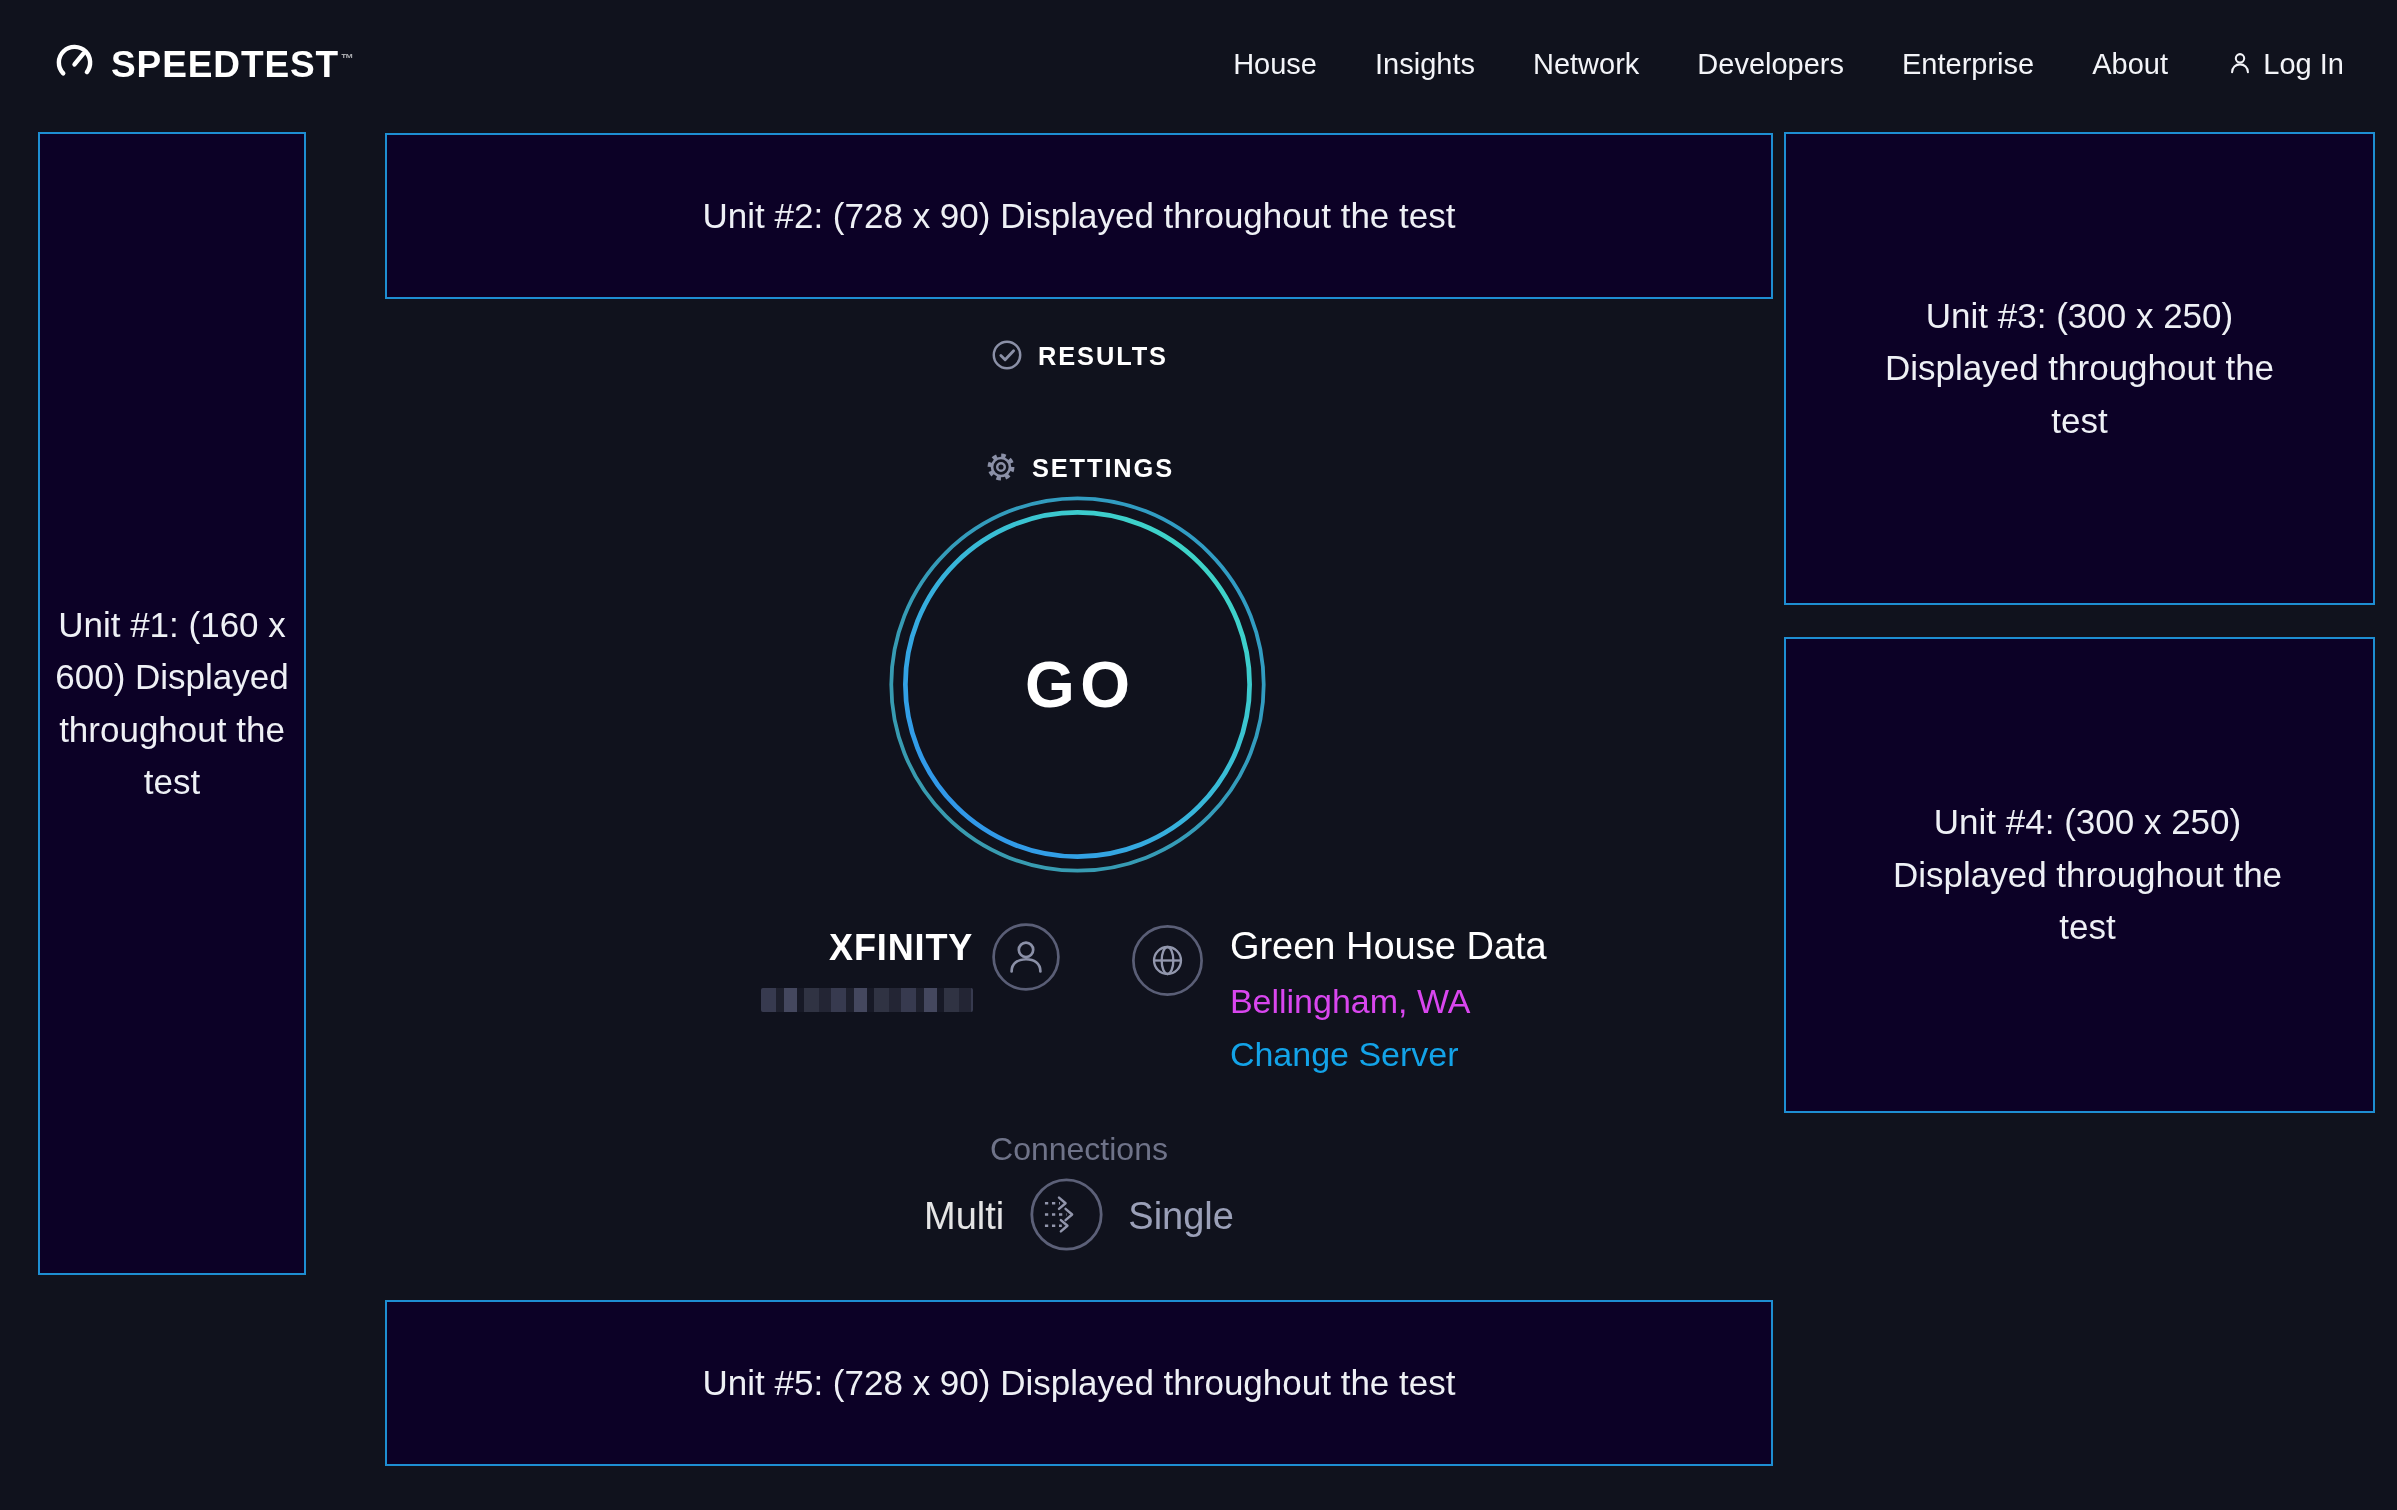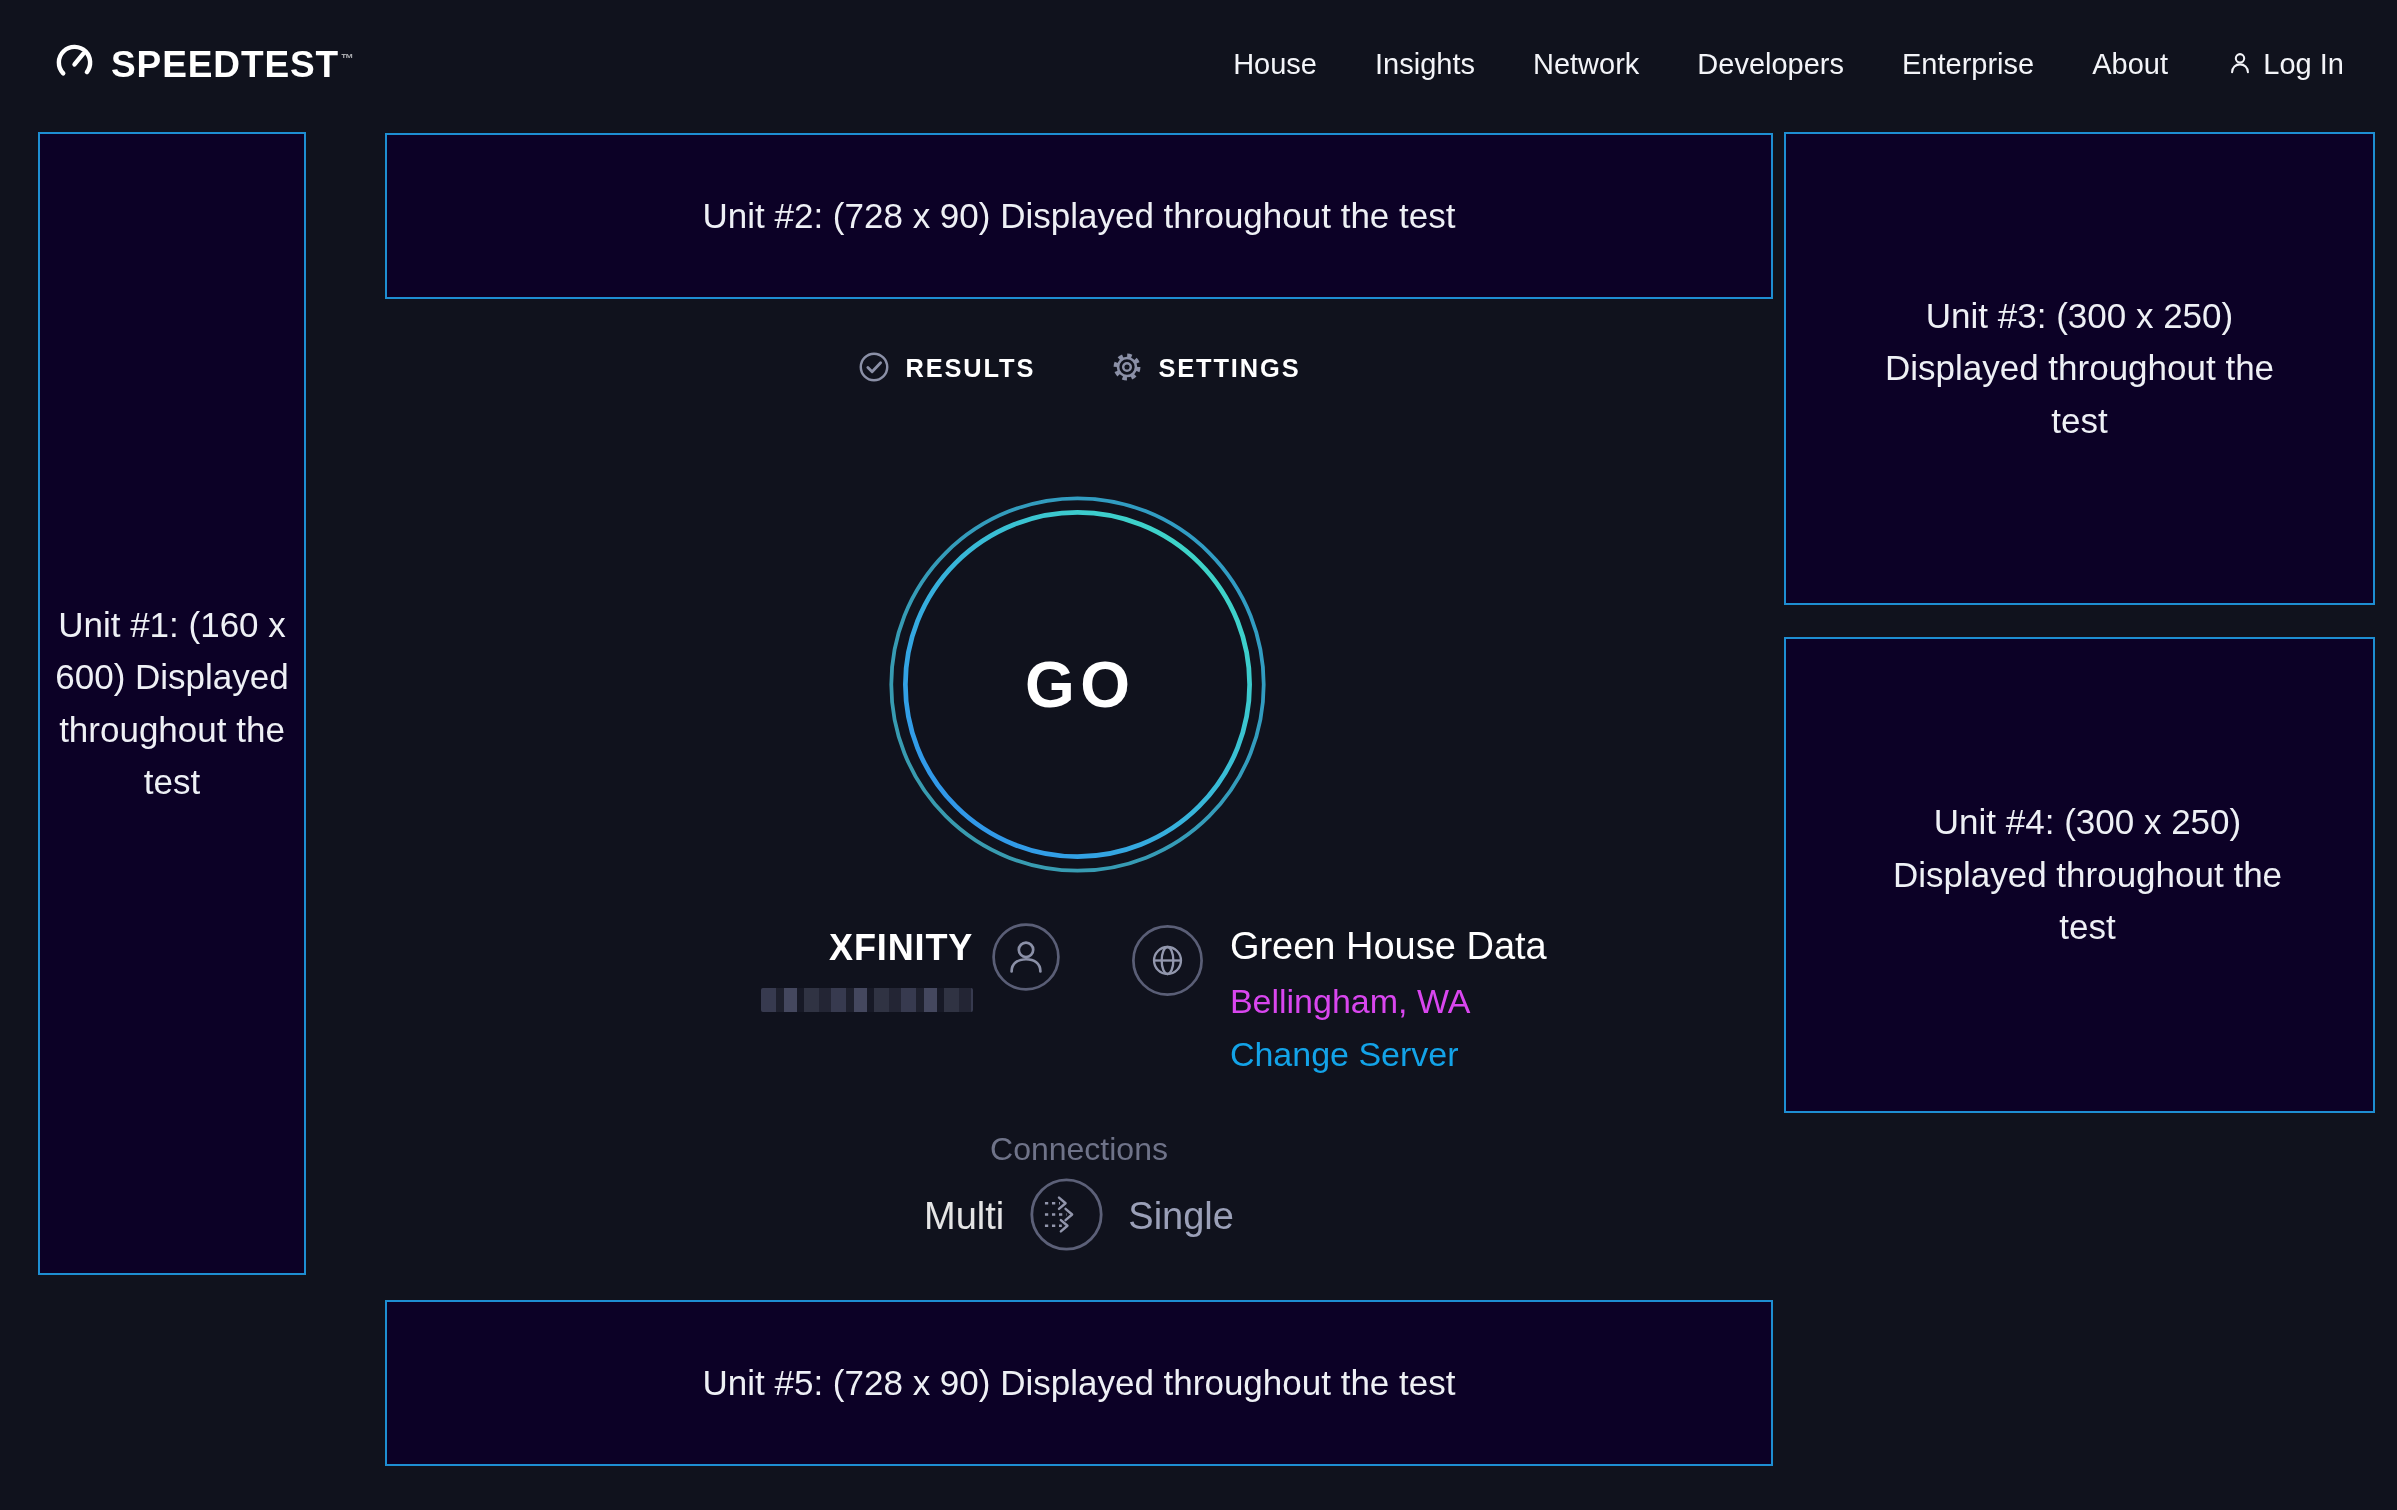--- a/index.html
+++ b/index.html
@@ -24,22 +24,22 @@
       color:#eef0f5;font-size:35px;line-height:1.5;cursor:pointer;}
   .ad-1{left:38px;top:132px;width:268px;height:1143px;}
   .ad-2{left:385px;top:133px;width:1388px;height:166px;}
   .ad-3{left:1784px;top:132px;width:591px;height:473px;}
   .ad-4{left:1784px;top:637px;width:591px;height:476px;padding-left:16px;}
   .ad-5{left:385px;top:1300px;width:1388px;height:166px;}
   .ad-1 .ad-text{padding:0 13px;}
   .ad-3 .ad-text,.ad-4 .ad-text{max-width:419px;}
 
   
-  .tabs{position:absolute;top:350px;left:385px;width:1388px;
-        display:flex;justify-content:center;align-items:center;gap:75px;}
+  .tabs{position:absolute;top:338px;left:385px;width:1388px;
+        display:flex;justify-content:center;align-items:center;gap:75px;flex-direction:column;}
   .tab{display:flex;align-items:center;gap:14px;cursor:pointer;}
   .tab-label{color:#ffffff;font-size:25.4px;font-weight:700;letter-spacing:1.9px;}
 
   
   .go{position:absolute;left:880px;top:487px;width:395px;height:395px;cursor:pointer;}
   .go svg{position:absolute;left:0;top:0;}
   .go-label{position:absolute;left:0;top:0;width:395px;height:395px;
             display:flex;align-items:center;justify-content:center;
             color:#ffffff;font-size:64px;font-weight:700;letter-spacing:5.6px;text-indent:5.6px;}
 

